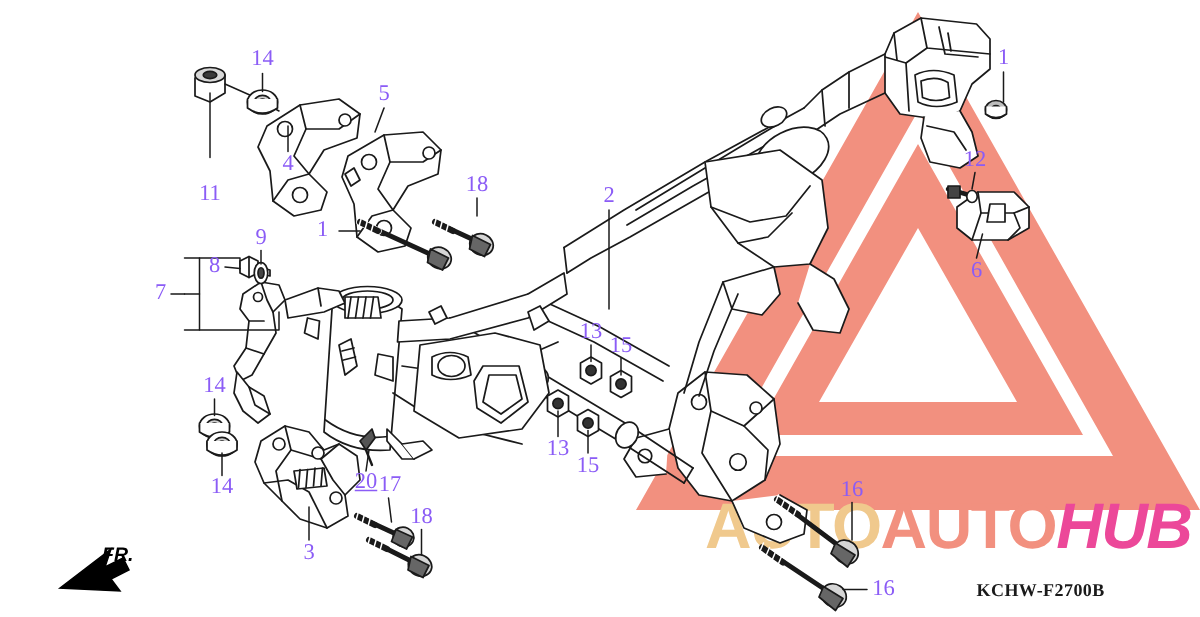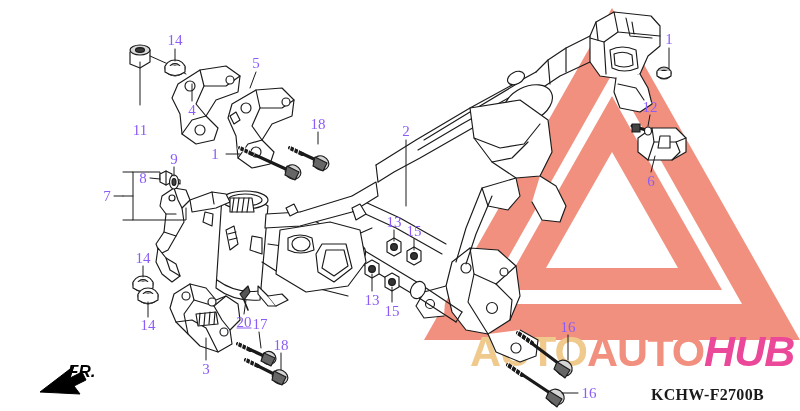--- a/index.html
+++ b/index.html
@@ -28,27 +28,27 @@
     position:absolute;
     font-family:"Liberation Serif",serif;
     font-size:15px;color:#8b5cf6;
     line-height:15px;
     white-space:nowrap;
     transform:translate(-50%,-50%);
   }
   #partcode{
     position:absolute;left:651px;top:386px;
     font-family:"Liberation Serif",serif;
-    font-weight:bold;font-size:16px;letter-spacing:.3px;
+    font-weight:bold;font-size:12px;letter-spacing:.3px;
     color:#1a1a1a;white-space:nowrap;
   }
   #fr-label{
     position:absolute;left:68px;top:362px;
     font-family:"Liberation Sans",sans-serif;
-    font-weight:bold;font-style:italic;font-size:17px;color:#000;
+    font-weight:bold;font-style:italic;font-size:13px;color:#000;
     white-space:nowrap;
   }
 </style>
 </head>
 <body>
 
 <div id="stage" style="background: rgb(255, 255, 255);">
 
   <div class="layer" id="watermark">
     <svg width="800" height="411" viewBox="0 0 800 411">

